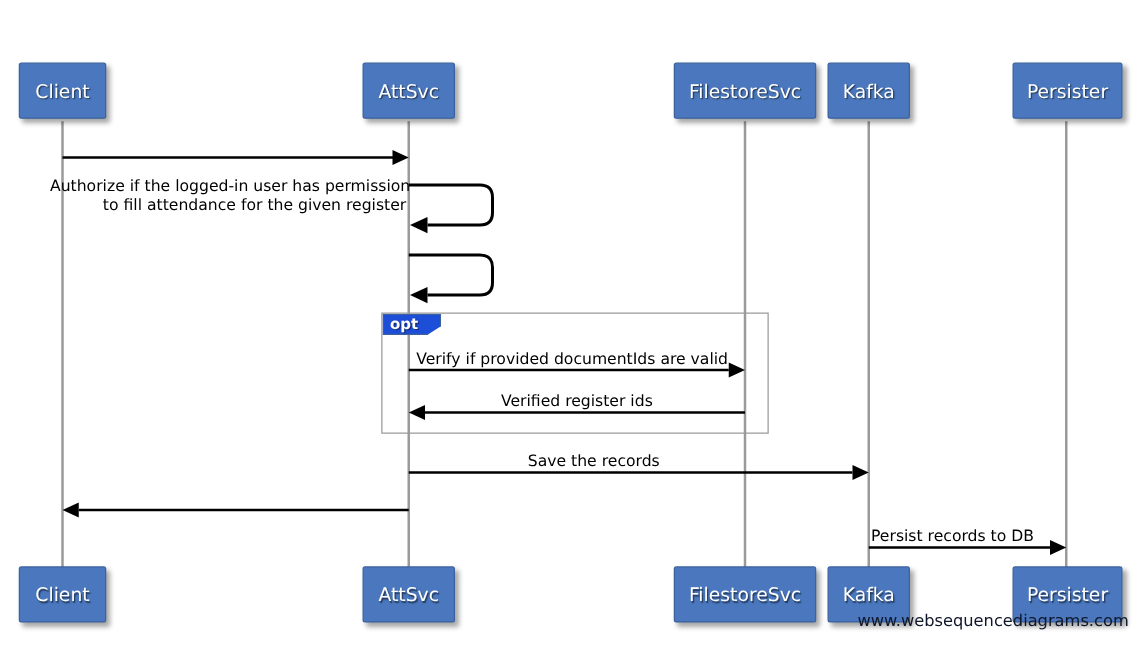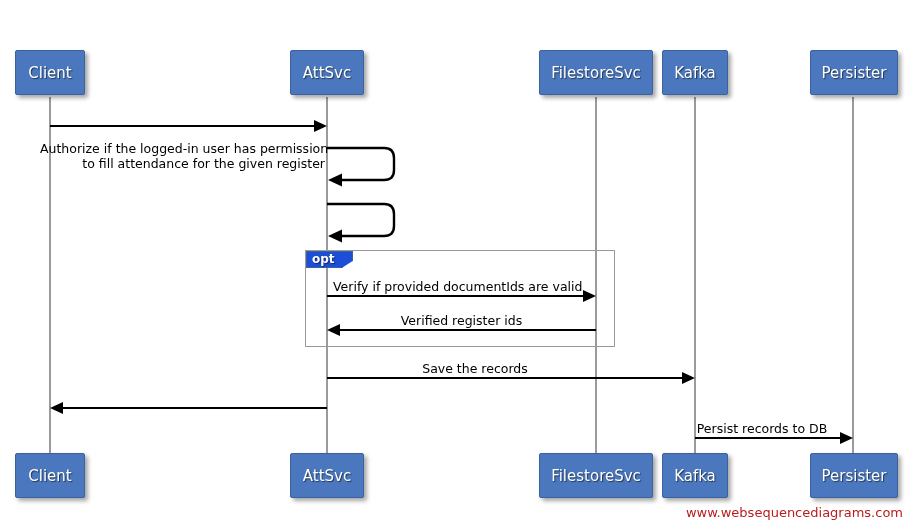--- a/index.html
+++ b/index.html
@@ -28,23 +28,23 @@
     width: 913px;
     text-align: center;
     font-size: 15px;
     font-weight: bold;
     color: #000000;
     letter-spacing: 0.2px;
   }
   .footer-url {
     position: absolute;
     right: 10px;
-    top: 505px;
+    top: 490px;
     font-size: 13px;
-    color: #b91c1c;
+    color: #0f172a;
   }
   
   .lifeline {
     position: absolute;
     width: 2px;
     background: #9a9a9a;
     top: 97px;
     height: 357px;
   }
   

